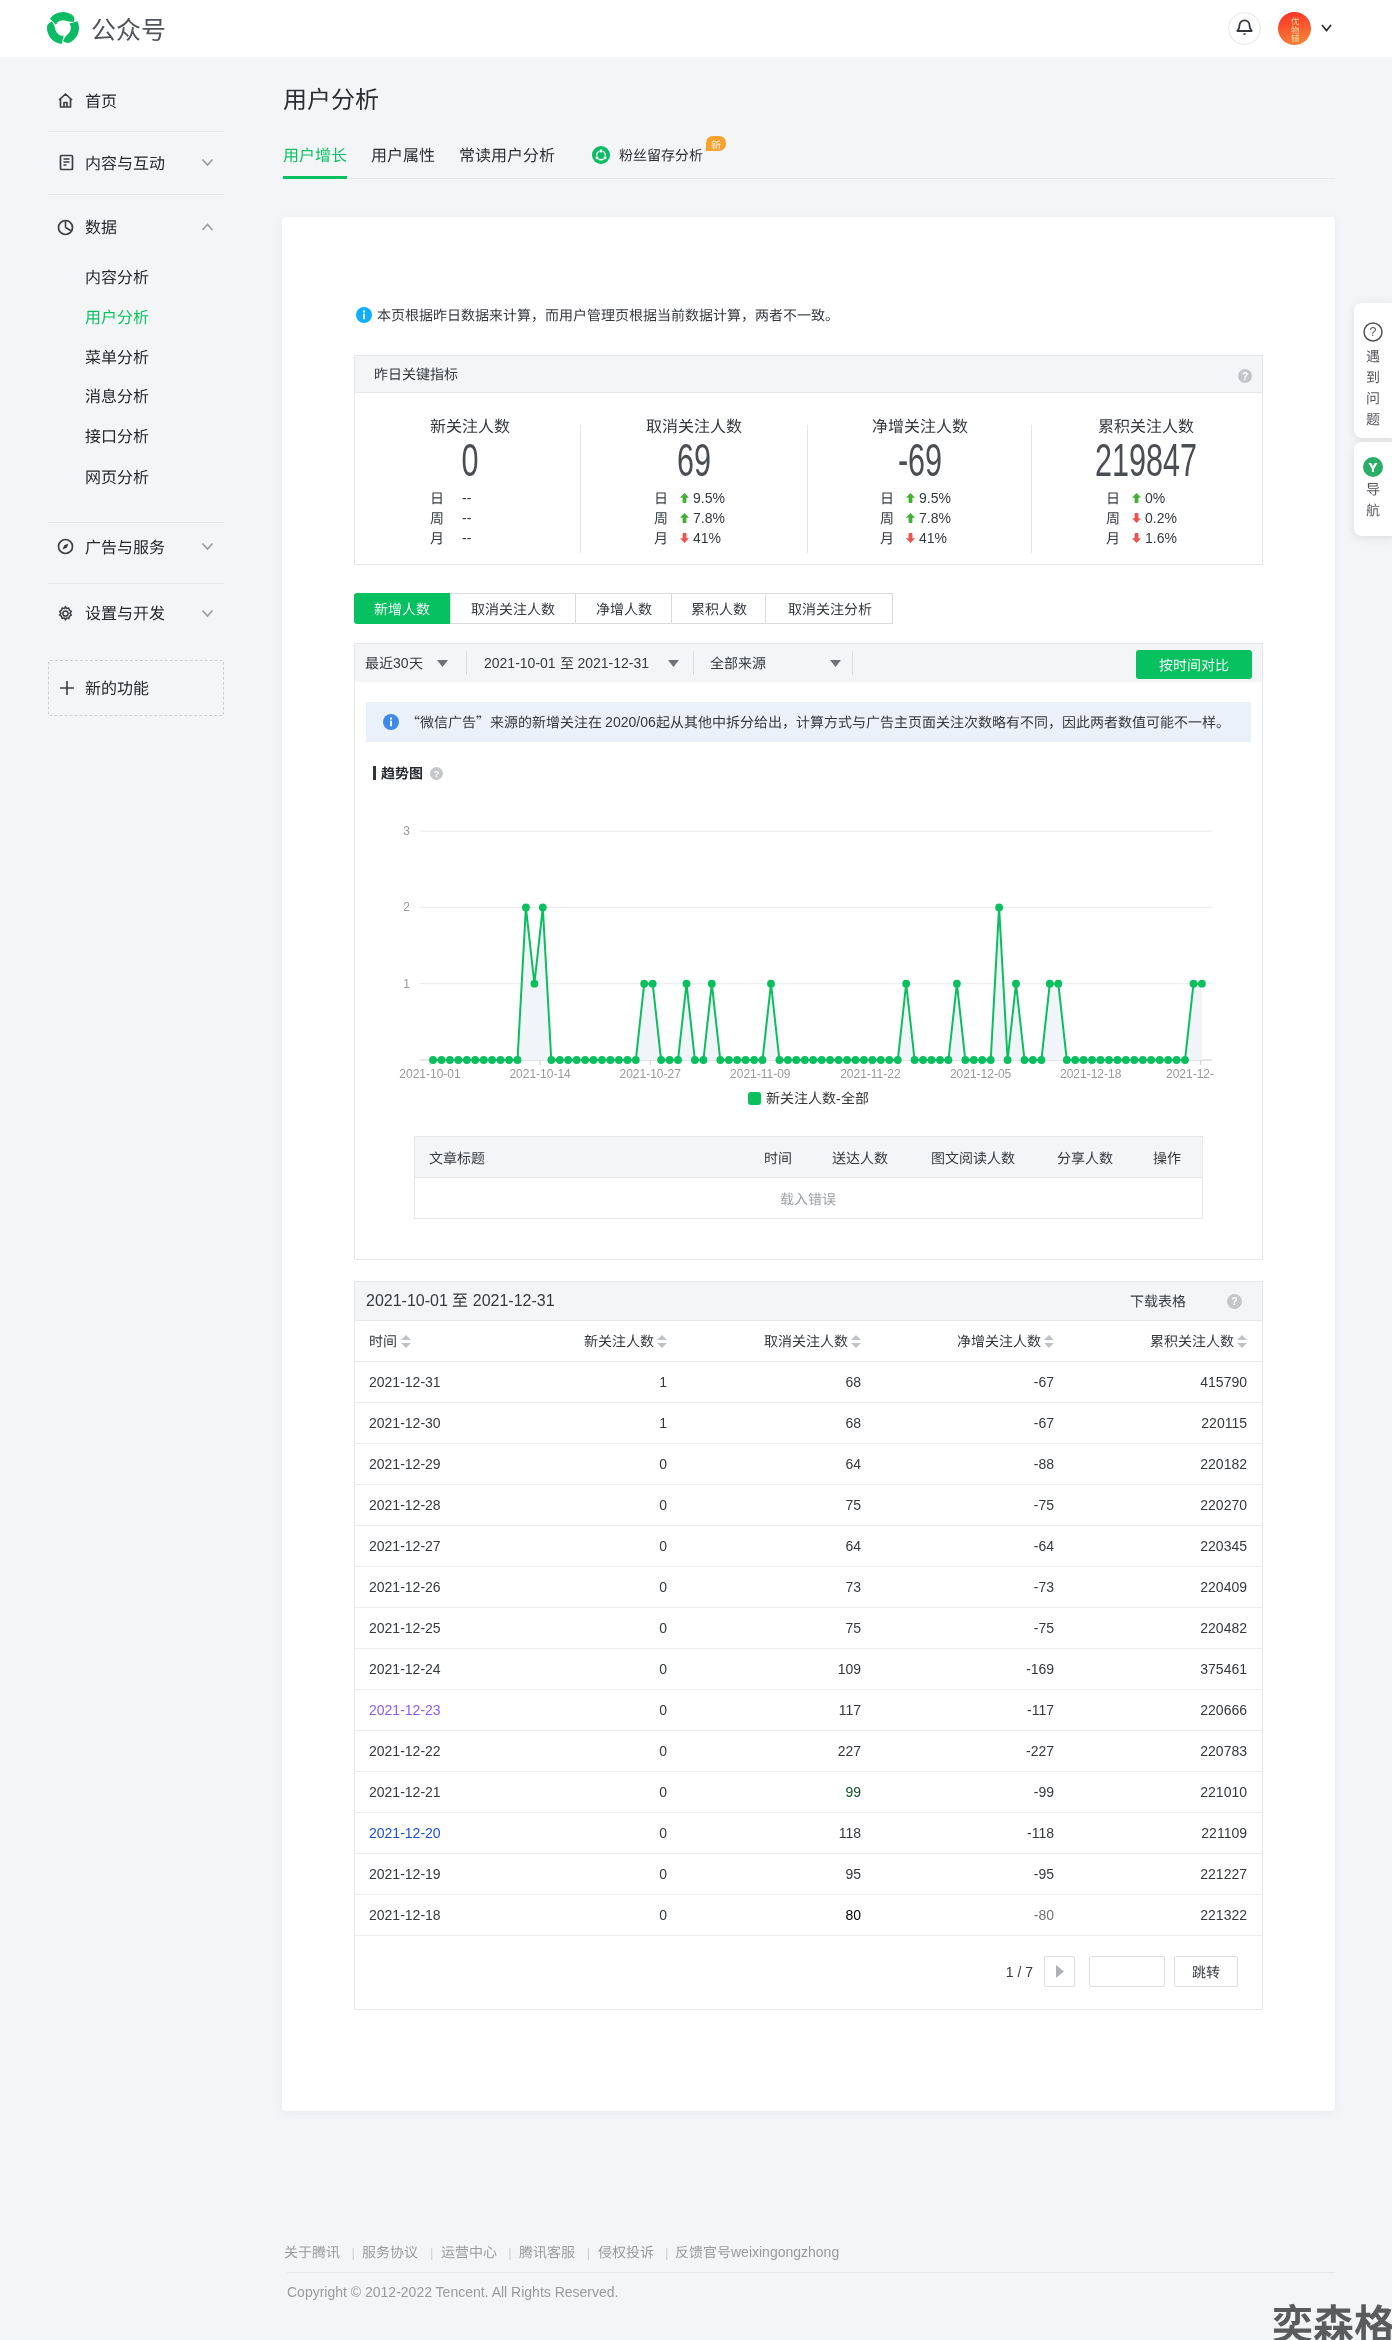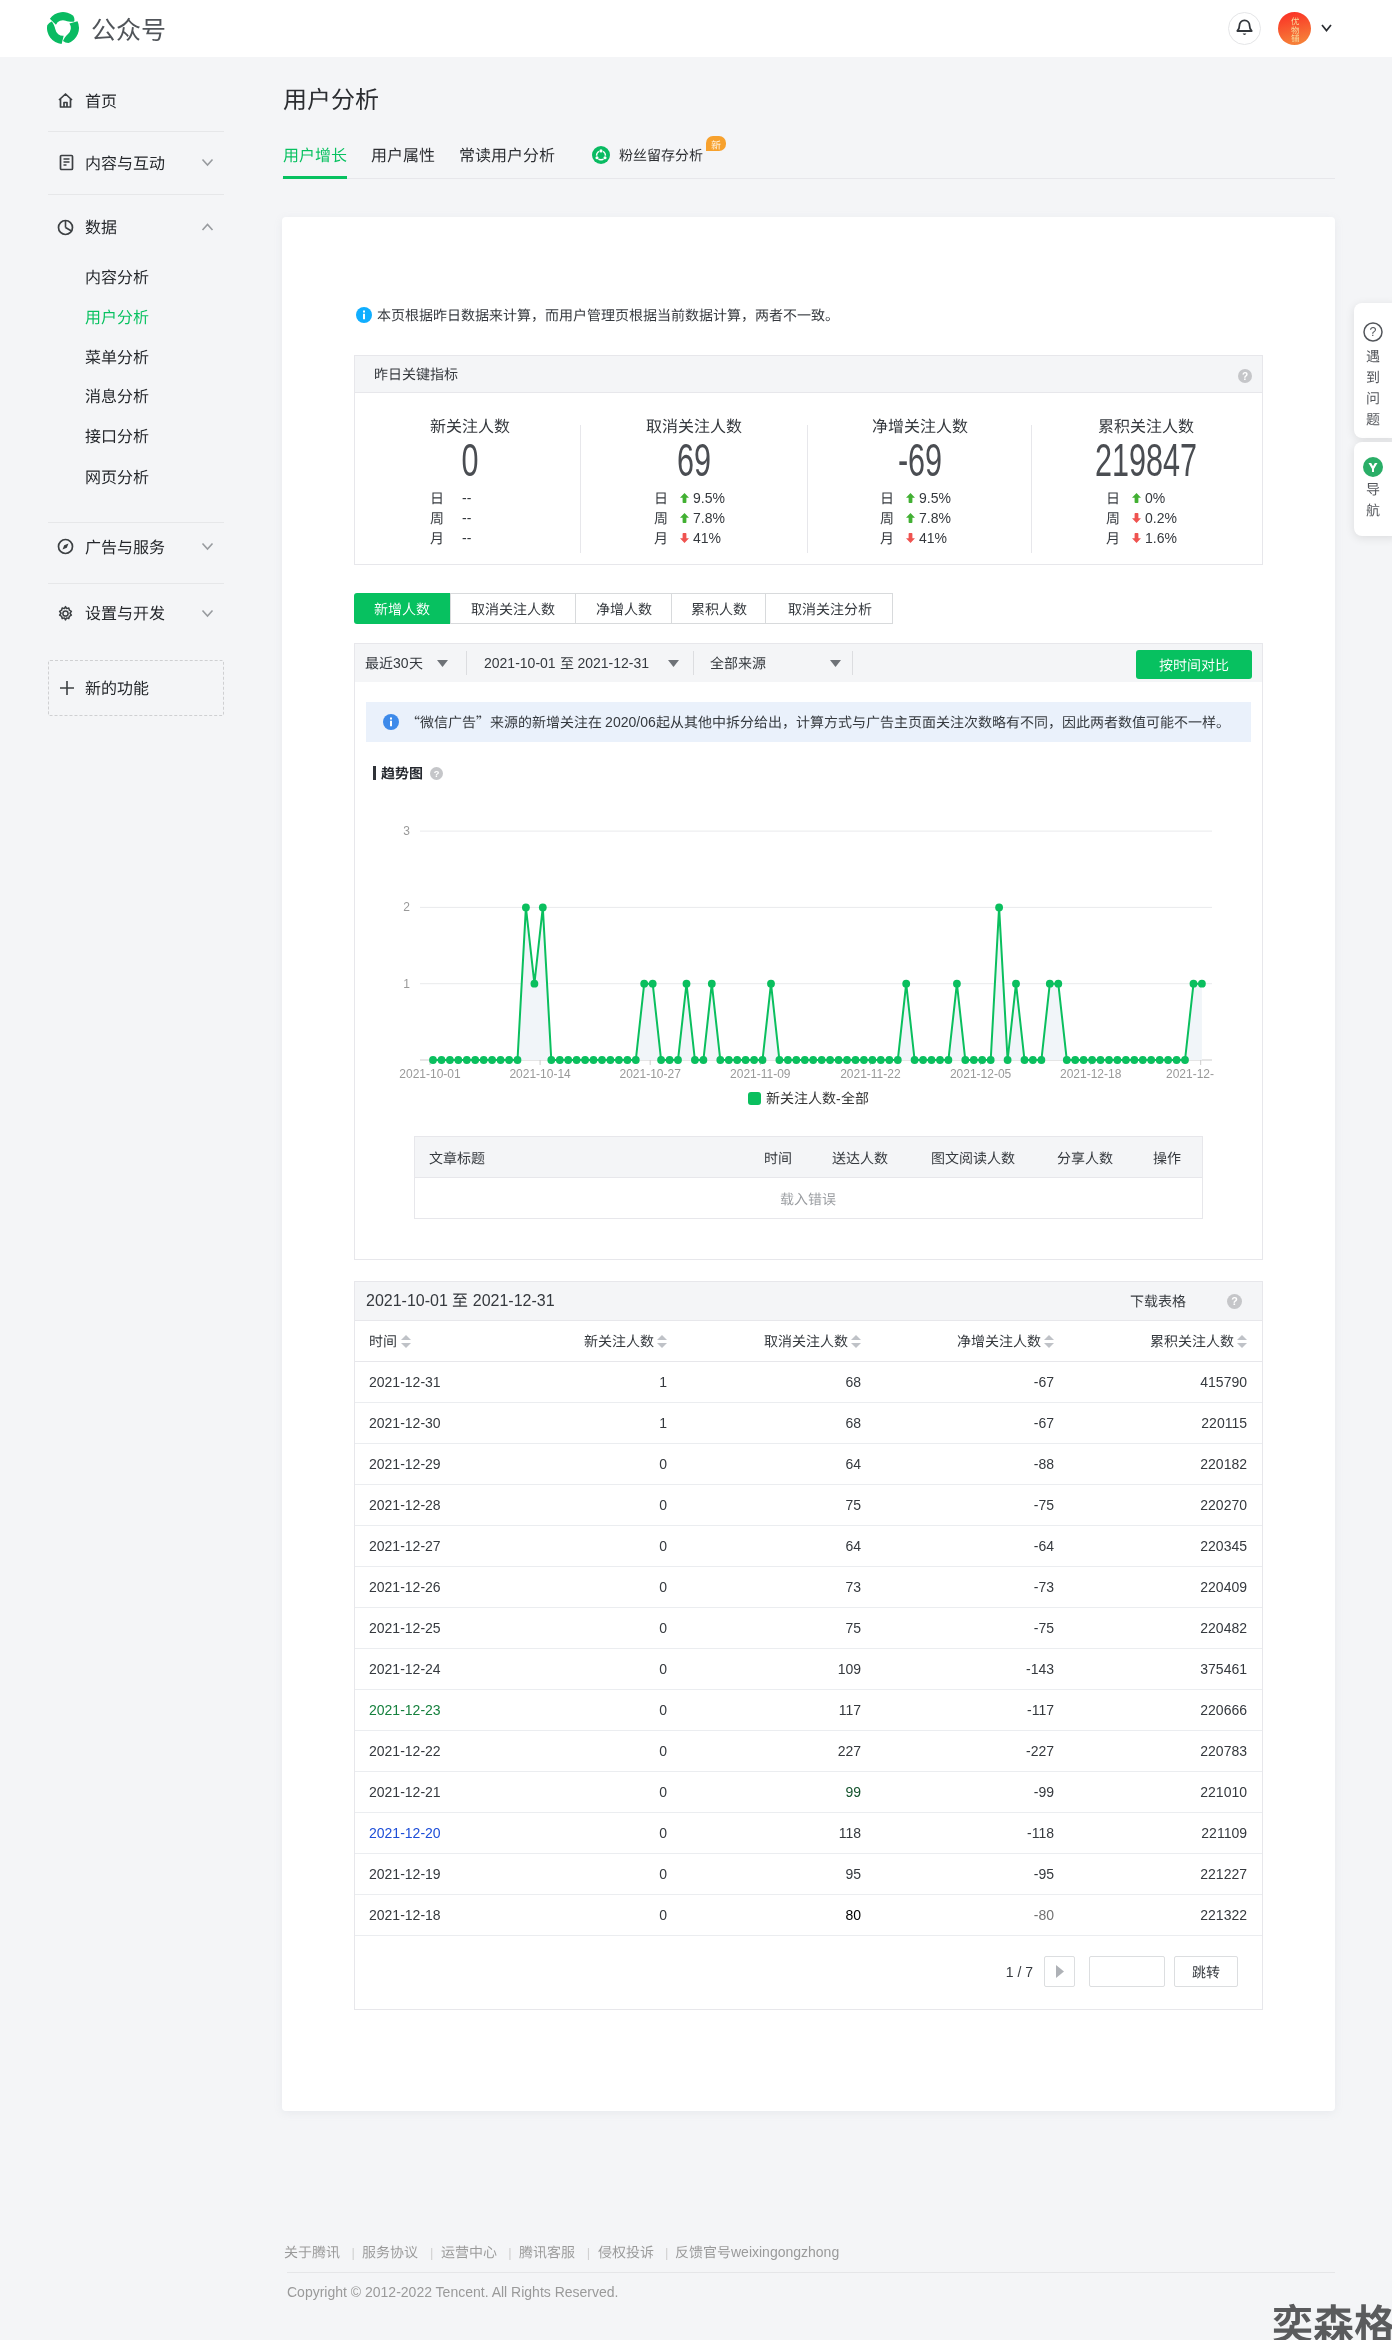--- a/index.html
+++ b/index.html
@@ -969,24 +969,24 @@
 <div class="abs" style="left:355px;top:1607px;width:907px;height:1px;background:#ebedf0"></div>
 <div style="position:absolute;left:369.0px;top:1618.5px;font-size:14px;line-height:18px;color:#35393e;font-weight:400;white-space:nowrap;">2021-12-25</div>
 <div style="position:absolute;right:725.0px;top:1618.5px;font-size:14px;line-height:18px;color:#35393e;font-weight:400;white-space:nowrap;">0</div>
 <div style="position:absolute;right:531.0px;top:1618.5px;font-size:14px;line-height:18px;color:#35393e;font-weight:400;white-space:nowrap;">75</div>
 <div style="position:absolute;right:338.0px;top:1618.5px;font-size:14px;line-height:18px;color:#35393e;font-weight:400;white-space:nowrap;">-75</div>
 <div style="position:absolute;right:145.0px;top:1618.5px;font-size:14px;line-height:18px;color:#35393e;font-weight:400;white-space:nowrap;">220482</div>
 <div class="abs" style="left:355px;top:1648px;width:907px;height:1px;background:#ebedf0"></div>
 <div style="position:absolute;left:369.0px;top:1659.5px;font-size:14px;line-height:18px;color:#35393e;font-weight:400;white-space:nowrap;">2021-12-24</div>
 <div style="position:absolute;right:725.0px;top:1659.5px;font-size:14px;line-height:18px;color:#35393e;font-weight:400;white-space:nowrap;">0</div>
 <div style="position:absolute;right:531.0px;top:1659.5px;font-size:14px;line-height:18px;color:#35393e;font-weight:400;white-space:nowrap;">109</div>
-<div style="position:absolute;right:338.0px;top:1659.5px;font-size:14px;line-height:18px;color:#35393e;font-weight:400;white-space:nowrap;">-143</div>
+<div style="position:absolute;right:338.0px;top:1659.5px;font-size:14px;line-height:18px;color:#35393e;font-weight:400;white-space:nowrap;">-169</div>
 <div style="position:absolute;right:145.0px;top:1659.5px;font-size:14px;line-height:18px;color:#35393e;font-weight:400;white-space:nowrap;">375461</div>
 <div class="abs" style="left:355px;top:1689px;width:907px;height:1px;background:#ebedf0"></div>
-<div style="position:absolute;left:369.0px;top:1700.5px;font-size:14px;line-height:18px;color:#15803d;font-weight:400;white-space:nowrap;">2021-12-23</div>
+<div style="position:absolute;left:369.0px;top:1700.5px;font-size:14px;line-height:18px;color:#8b5cf6;font-weight:400;white-space:nowrap;">2021-12-23</div>
 <div style="position:absolute;right:725.0px;top:1700.5px;font-size:14px;line-height:18px;color:#35393e;font-weight:400;white-space:nowrap;">0</div>
 <div style="position:absolute;right:531.0px;top:1700.5px;font-size:14px;line-height:18px;color:#35393e;font-weight:400;white-space:nowrap;">117</div>
 <div style="position:absolute;right:338.0px;top:1700.5px;font-size:14px;line-height:18px;color:#35393e;font-weight:400;white-space:nowrap;">-117</div>
 <div style="position:absolute;right:145.0px;top:1700.5px;font-size:14px;line-height:18px;color:#35393e;font-weight:400;white-space:nowrap;">220666</div>
 <div class="abs" style="left:355px;top:1730px;width:907px;height:1px;background:#ebedf0"></div>
 <div style="position:absolute;left:369.0px;top:1741.5px;font-size:14px;line-height:18px;color:#35393e;font-weight:400;white-space:nowrap;">2021-12-22</div>
 <div style="position:absolute;right:725.0px;top:1741.5px;font-size:14px;line-height:18px;color:#35393e;font-weight:400;white-space:nowrap;">0</div>
 <div style="position:absolute;right:531.0px;top:1741.5px;font-size:14px;line-height:18px;color:#35393e;font-weight:400;white-space:nowrap;">227</div>
 <div style="position:absolute;right:338.0px;top:1741.5px;font-size:14px;line-height:18px;color:#35393e;font-weight:400;white-space:nowrap;">-227</div>
 <div style="position:absolute;right:145.0px;top:1741.5px;font-size:14px;line-height:18px;color:#35393e;font-weight:400;white-space:nowrap;">220783</div>

